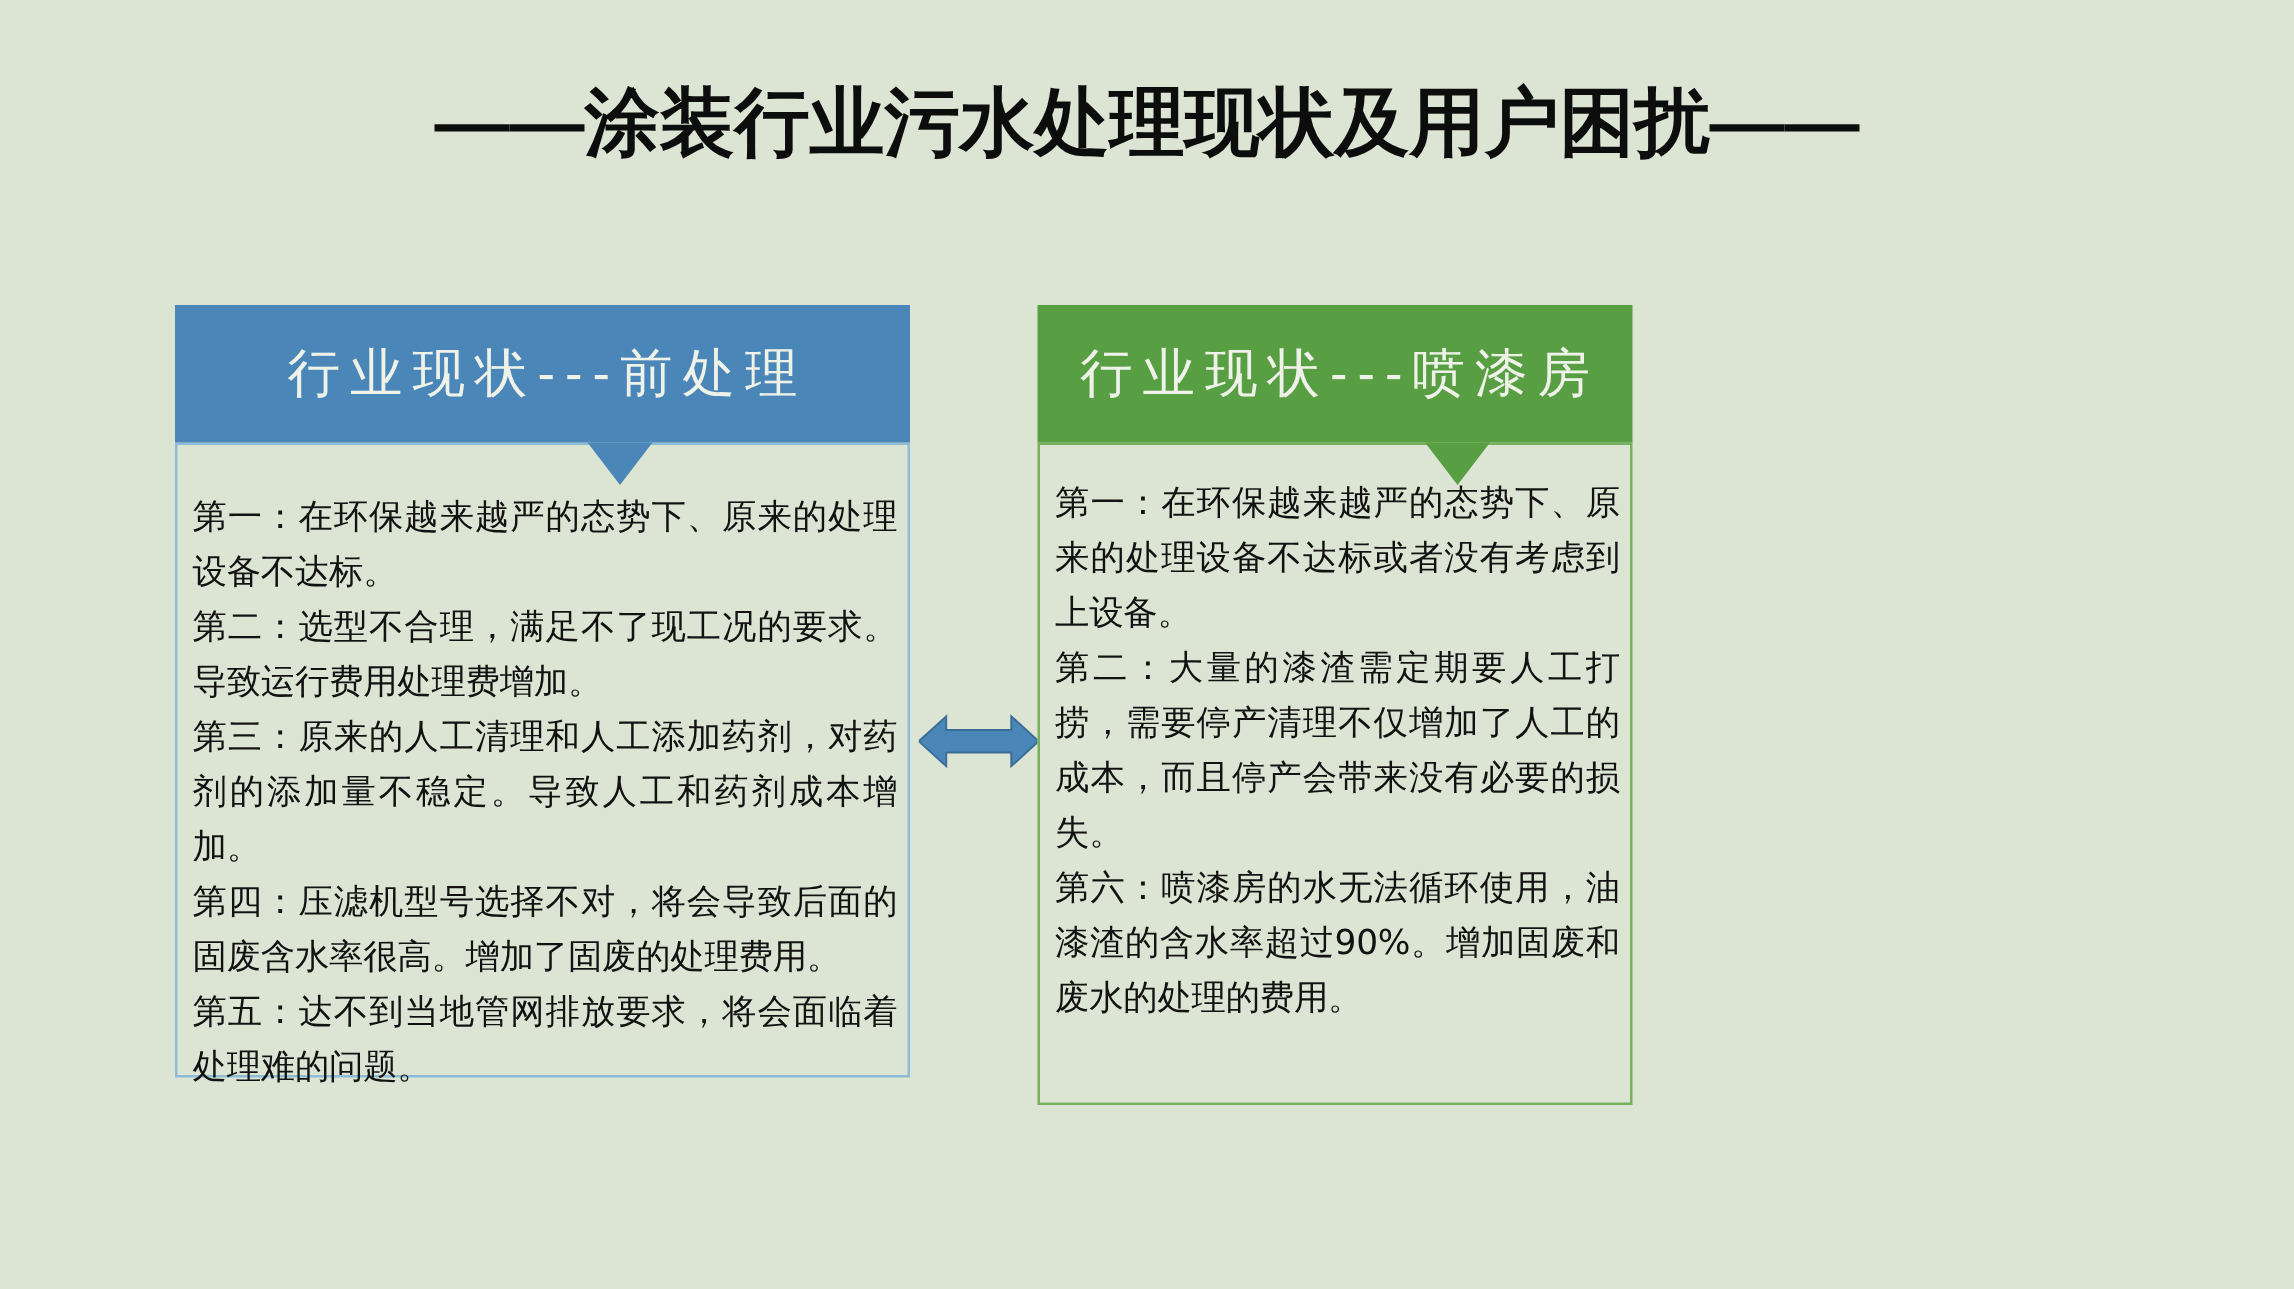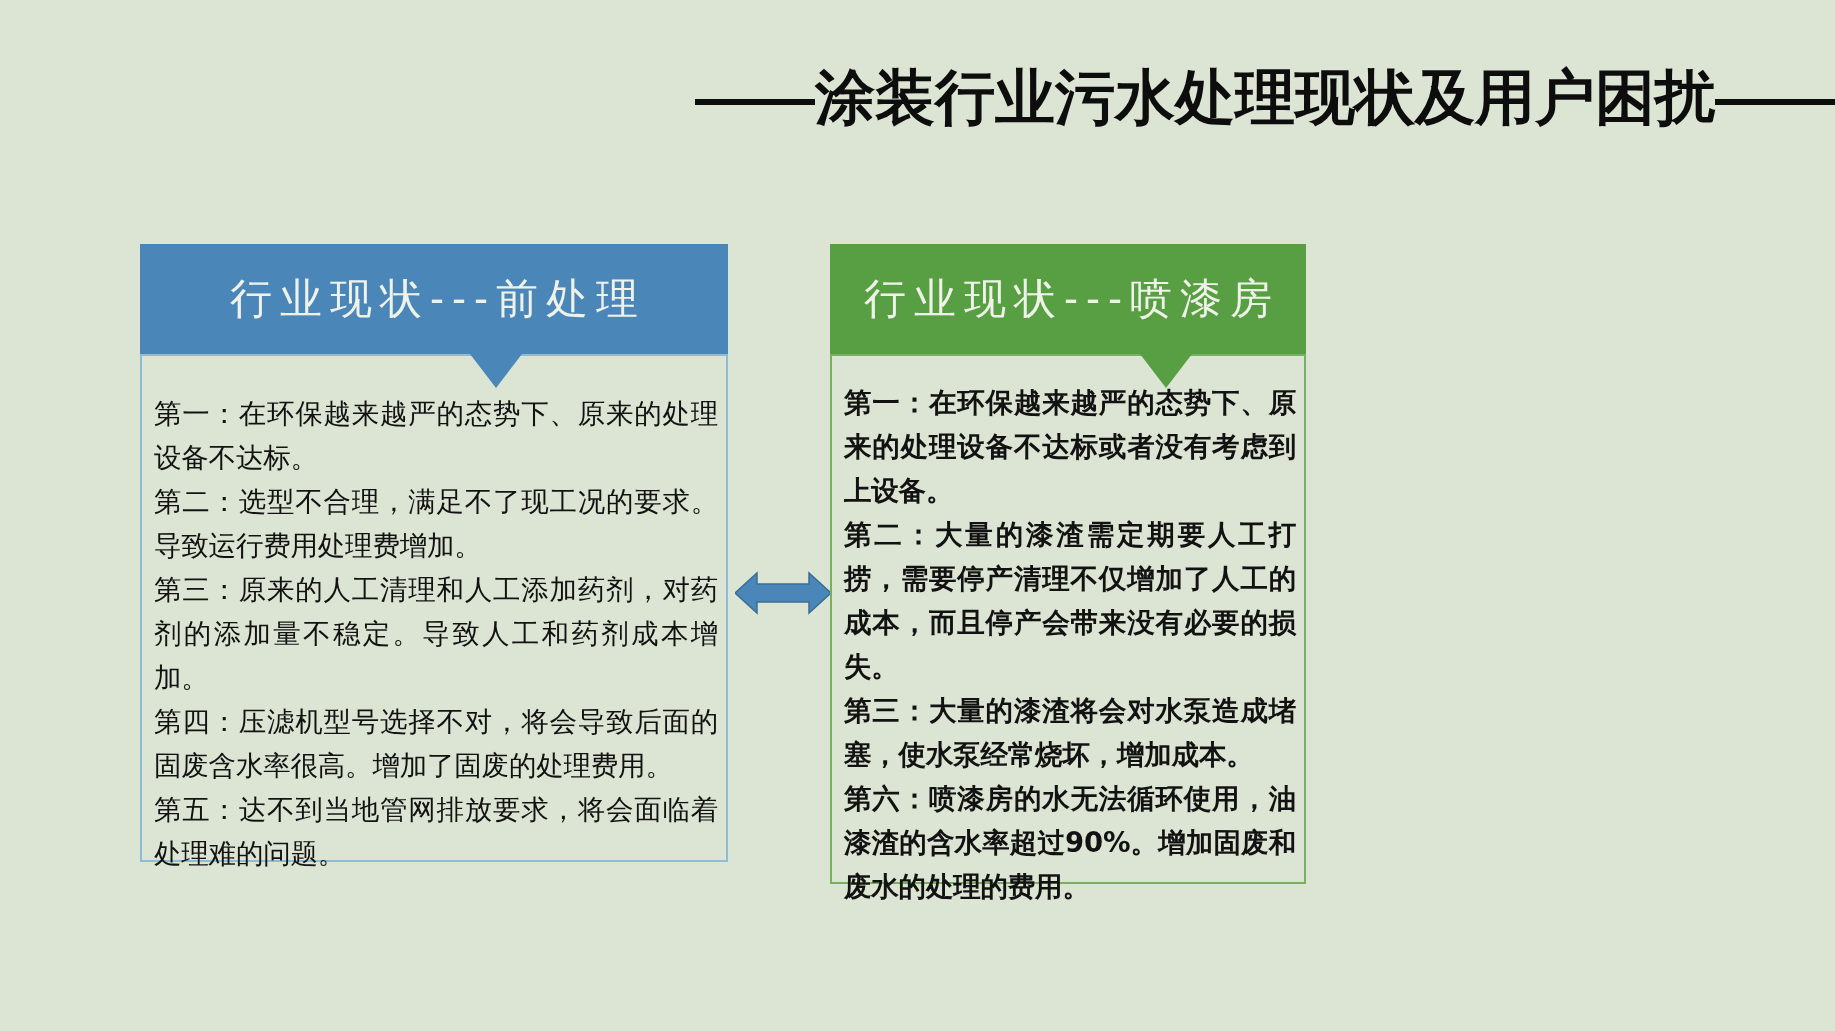--- a/index.html
+++ b/index.html
@@ -14,21 +14,21 @@
     overflow: hidden;
     position: relative;
   }
 
   
   #page-title {
     position: absolute;
     top: 66px;
     left: 0;
     width: 1835px;
-    text-align: right;
+    text-align: center;
     font-size: 60px;
     font-weight: bold;
     color: #0d0d0d;
     letter-spacing: 0px;
     white-space: nowrap;
     line-height: 1.05;
   }
 
   
   .panel {
@@ -82,21 +82,20 @@
   }
   #panel-left .panel-body {
     border: 2px solid #8ebbd8;
     height: 508px;
     padding-top: 35px;
   }
   #panel-right .panel-body {
     border: 2px solid #77b05e;
     height: 530px;
     padding-top: 24px;
-    font-weight: bold;
   }
 
   .panel-body p {
     margin: 0;
     font-size: 27.5px;
     line-height: 44px;
     color: #121212;
     font-family: "DejaVu Sans", "Liberation Sans", sans-serif;
     text-align: justify;
     text-justify: inter-ideograph;
@@ -137,16 +136,15 @@
 </svg>
 
 <div class="panel" id="panel-right">
   <div class="panel-header">
     <span class="panel-header-title">行业现状---喷漆房</span>
     <span class="tail"></span>
   </div>
   <div class="panel-body">
     <p>第一：在环保越来越严的态势下、原来的处理设备不达标或者没有考虑到上设备。</p>
     <p>第二：大量的漆渣需定期要人工打捞，需要停产清理不仅增加了人工的成本，而且停产会带来没有必要的损失。</p>
-    <p>第三：大量的漆渣将会对水泵造成堵塞，使水泵经常烧坏，增加成本。</p>
     <p>第六：喷漆房的水无法循环使用，油漆渣的含水率超过90%。增加固废和废水的处理的费用。</p>
   </div>
 </div>
 
 </body></html>

